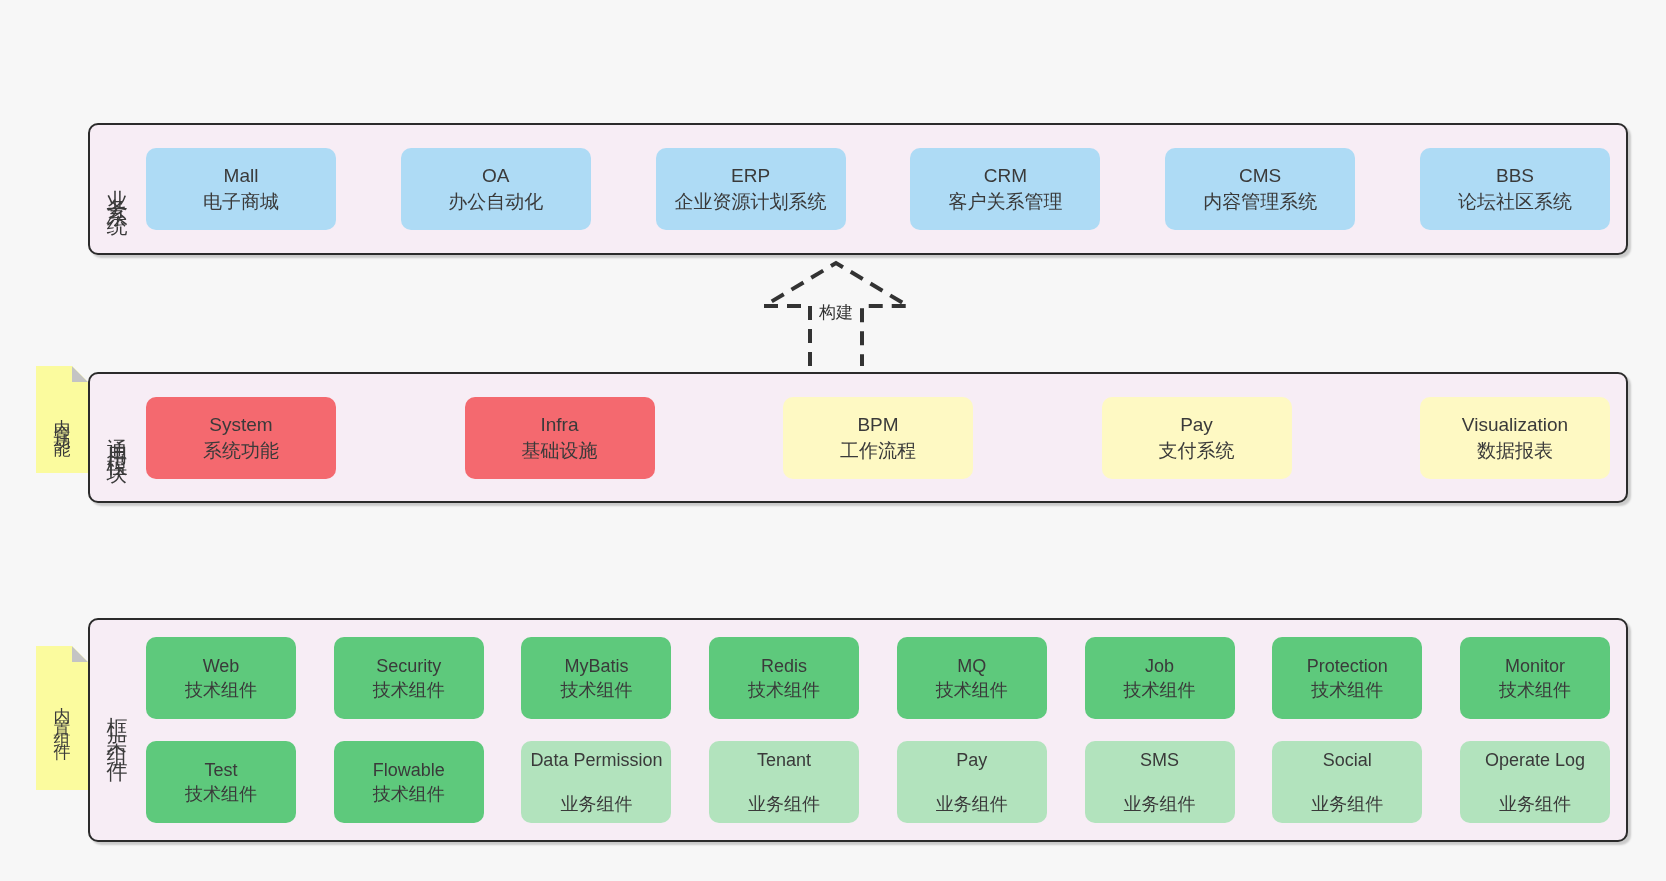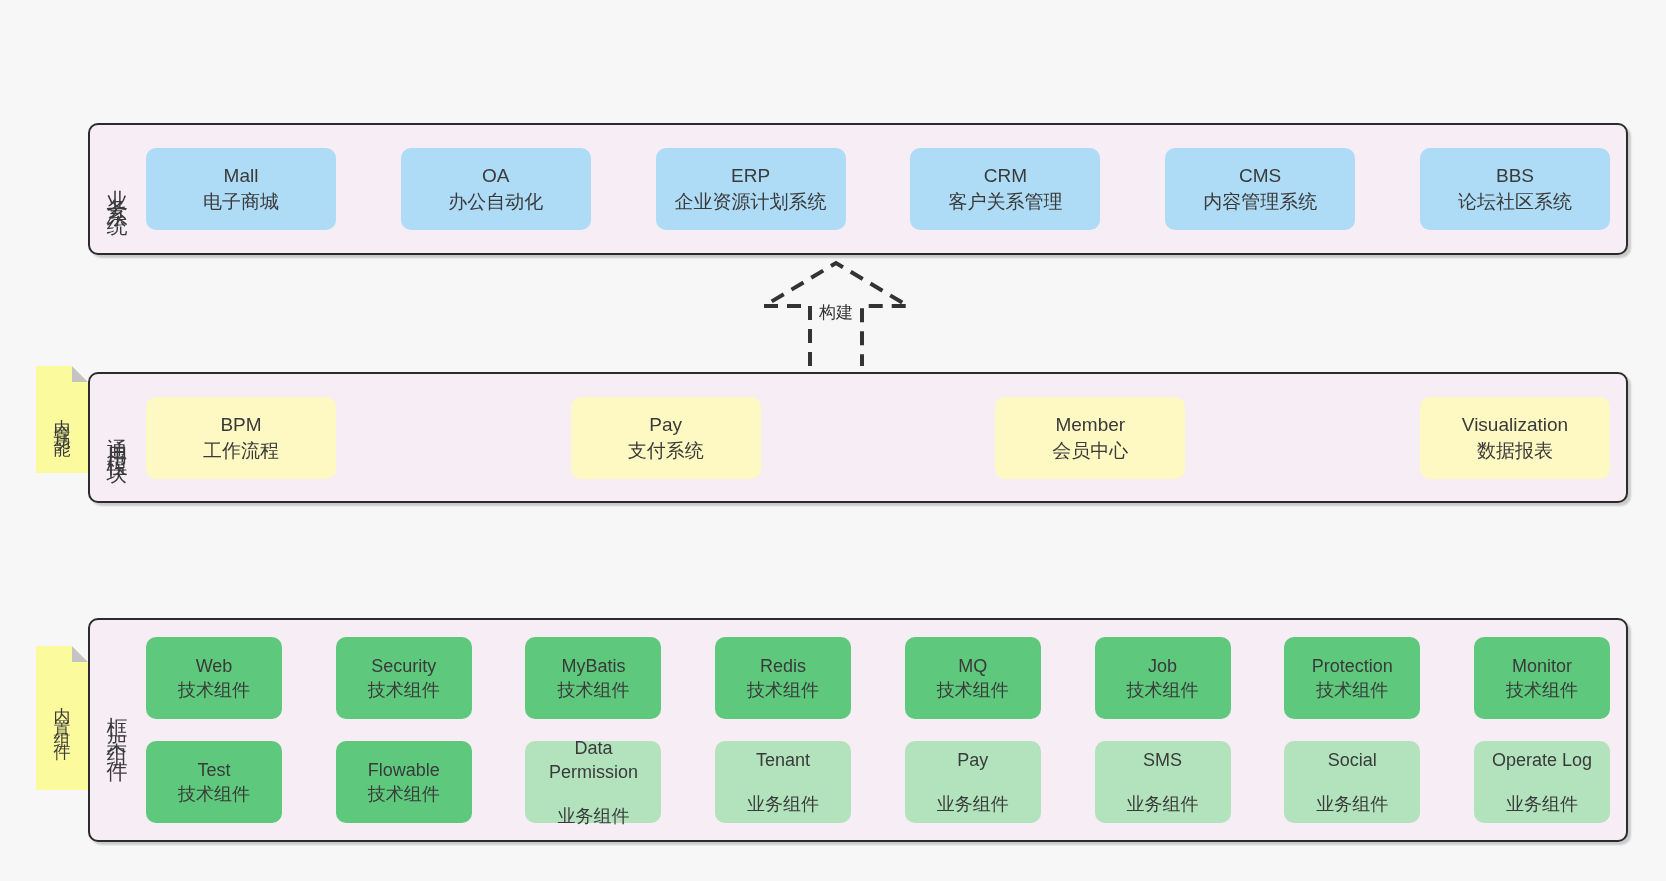--- a/index.html
+++ b/index.html
@@ -38,21 +38,21 @@
   }
   .brow { display:flex; justify-content:space-between; }
 
   
   .box {
     height:82px; border-radius:10px;
     display:flex; flex-direction:column; align-items:center; justify-content:center;
     text-align:center; line-height:26px; box-sizing:border-box; padding:2px 4px;
   }
   .box.big   { width:190px; font-size:19px; }
-  .box.small { width:136px; font-size:18px; line-height:24px; }
+  .box.small { width:150px; font-size:18px; line-height:24px; }
   .blue        { background:#aedbf5; }
   .red         { background:#f4696f; }
   .pink        { background:#fef9c3; }
   .green-dark  { background:#5ec97c; }
   .green-light { background:#b2e3bd;gap:20px; }
 
   
   .note {
     position:absolute; left:36px; width:52px; background:#fbfb9e;
     display:flex; align-items:center; justify-content:center;
@@ -131,33 +131,37 @@
       <path d="M 54 108 L 54 48 L 8 48 L 80 5 L 152 48 L 106 48 L 106 108" fill="none" stroke="#333333" stroke-width="4" stroke-dasharray="14 9"></path>
     </svg>
     <div class="alabel">构建</div>
   </div>
 
   <div class="band" id="band-modules">
     <div class="band-label">
       <span>通用模块</span>
     </div>
     <div class="band-content">
+      <div class="box big red">
+        <div>System</div>
+        <div>系统功能</div>
+      </div>
+      <div class="box big red">
+        <div>Infra</div>
+        <div>基础设施</div>
+      </div>
       <div class="box big pink">
         <div>BPM</div>
         <div>工作流程</div>
       </div>
       <div class="box big pink">
         <div>Pay</div>
         <div>支付系统</div>
       </div>
       <div class="box big pink">
-        <div>Member</div>
-        <div>会员中心</div>
-      </div>
-      <div class="box big pink">
         <div>Visualization</div>
         <div>数据报表</div>
       </div>
     </div>
   </div>
 
 
   <div class="band" id="band-components">
     <div class="band-label">
       <span>框架组件</span>

